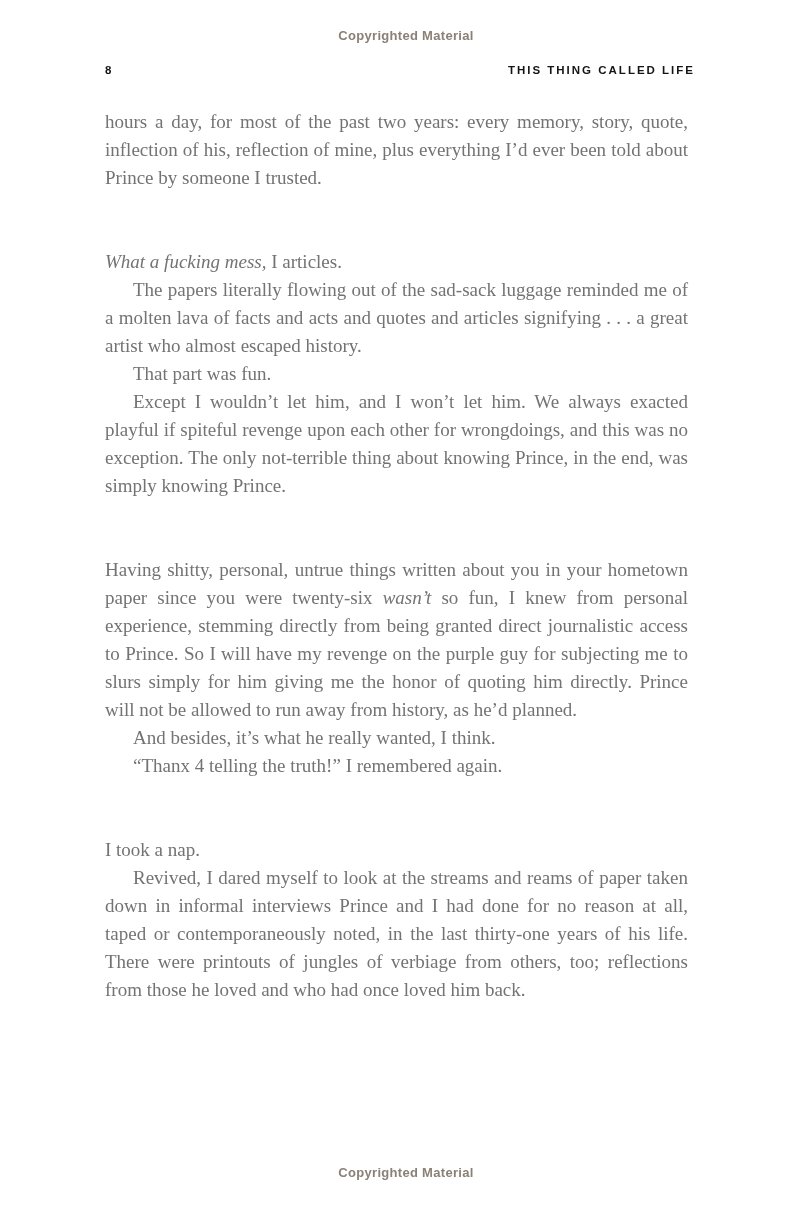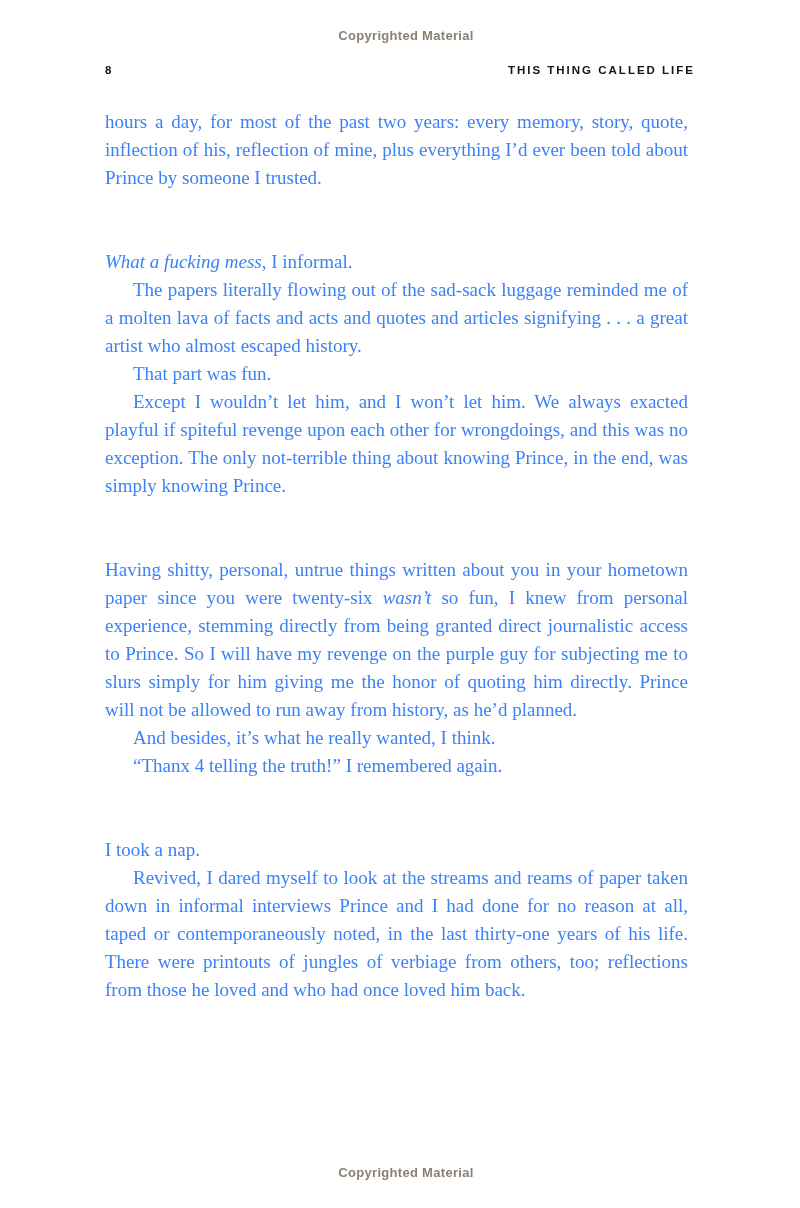--- a/index.html
+++ b/index.html
@@ -63,21 +63,21 @@
     display: block;
   }
   .page-body {
     position: absolute;
     top: 108px;
     left: 105px;
     right: 112px;
     font-size: 19px;
     line-height: 28px;
     text-align: justify;
-    color: #3b82f6;
+    color: #737373;
   }
   .page-body p {
     margin: 0;
     padding: 0;
   }
   .page-body p.indent {
     text-indent: 28px;
   }
   .page-body p.section-break {
     margin-top: 56px;
@@ -94,21 +94,21 @@
   <div class="copyright copyright-top">Copyrighted Material</div>
 
   <div class="page-header">
     <span class="page-number">8</span>
     <span class="running-title">THIS THING CALLED LIFE</span>
   </div>
 
   <div class="page-body">
 
   <p class=""><span>hours a day, for most of the past two years: every memory, story, quote, inflection of his, reflection of mine, plus everything I’d ever been told about Prince by someone I trusted.</span></p>
-      <p class="section-break"><em>What a fucking mess,</em><span> I informal.</span></p>
+      <p class="section-break"><em>What a fucking mess,</em><span> I articles.</span></p>
       <p class="indent "><span>The papers literally flowing out of the sad-sack luggage reminded me of a molten lava of facts and acts and quotes and articles signifying . . . a great artist who almost escaped history.</span></p>
       <p class="indent "><span>That part was fun.</span></p>
       <p class="indent "><span>Except I wouldn’t let him, and I won’t let him. We always exacted playful if spiteful revenge upon each other for wrongdoings, and this was no exception. The only not-terrible thing about knowing Prince, in the end, was simply knowing Prince.</span></p>
       <p class="section-break"><span>Having shitty, personal, untrue things written about you in your hometown paper since you were twenty-six </span><em>wasn’t</em><span> so fun, I knew from personal experience, stemming directly from being granted direct journalistic access to Prince. So I will have my revenge on the purple guy for subjecting me to slurs simply for him giving me the honor of quoting him directly. Prince will not be allowed to run away from history, as he’d planned.</span></p>
       <p class="indent "><span>And besides, it’s what he really wanted, I think.</span></p>
       <p class="indent "><span>“Thanx 4 telling the truth!” I remembered again.</span></p>
       <p class="section-break"><span>I took a nap.</span></p>
       <p class="indent "><span>Revived, I dared myself to look at the streams and reams of paper taken down in informal interviews Prince and I had done for no reason at all, taped or contemporaneously noted, in the last thirty-one years of his life. There were printouts of jungles of verbiage from others, too; reflections from those he loved and who had once loved him back.</span></p>
     </div>
 

